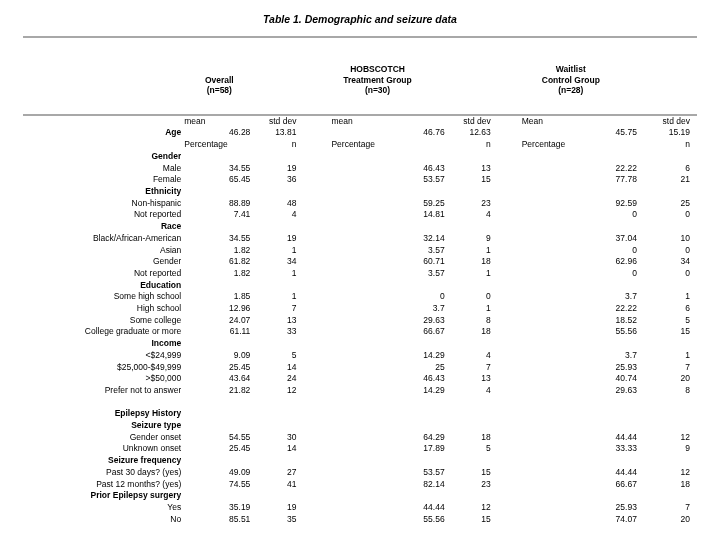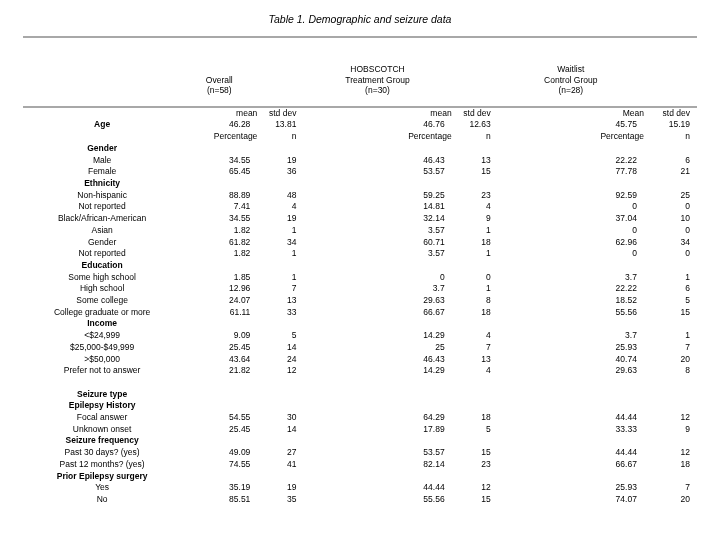--- a/index.html
+++ b/index.html
@@ -12,20 +12,21 @@
   }
   .page { padding: 0 23px; }
   .title {
     text-align: center;
     font-style: italic;
     font-size: 10.5px;
     line-height: 13px;
     padding-top: 13px;
     padding-bottom: 10px;
     border-bottom: 2px solid #a8a8a8;
+    font-weight: bold;
   }
   table {
     width: 674px;
     border-collapse: collapse;
     table-layout: fixed;
     margin-top: 26px;
     font-size: 8.5px;
   }
   col.c-label { width: 158px; }
   col.c-oval  { width: 76px; }
@@ -33,29 +34,30 @@
   col.c-hval  { width: 148px; }
   col.c-hn    { width: 46px; }
   col.c-wval  { width: 146px; }
   col.c-wn    { width: 53px; }
   th { font-weight: normal; }
   .group-row th {
     border-bottom: 2px solid #a8a8a8;
     vertical-align: bottom;
     text-align: center;
     line-height: 10.6px;
-    padding-bottom: 10px;
+    padding-bottom: 18px;
     white-space: pre-line;
+    font-weight: bold;
   }
   .stat-row th { height: 12.5px; line-height: 12.5px; }
   tbody td, .stat-row th { height: 11.7px; line-height: 11.7px; white-space: nowrap; overflow: hidden; }
-  td.label, th.label { text-align: center; }
+  td.label, th.label { text-align: right; }
   td.bold { font-weight: bold; }
   td.num, th.num-h, td.val { text-align: right; padding-right: 7px; }
-  th.subhead, td.subhead { text-align: right; padding-right: 0; }
+  th.subhead, td.subhead { text-align: left; padding-right: 0; }
   .g0 { padding-left: 3px; }
   .g1 { padding-left: 28px; }
   .g2 { padding-left: 24px; }
   tr.blank-row td { height: 11.7px; }
 </style>
 </head>
 <body>
 
 <div class="page">
   <div class="title">Table 1. Demographic and seizure data</div>
@@ -161,20 +163,29 @@
         </tr>
         <tr class="data-row">
           <td class="label">Not reported</td>
           <td class="val g0">7.41</td>
           <td class="num">4</td>
           <td class="val g1">14.81</td>
           <td class="num">4</td>
           <td class="val g2">0</td>
           <td class="num">0</td>
         </tr>
+        <tr class="section-row">
+          <td class="label bold">Race</td>
+          <td class="val g0"></td>
+          <td class="num"></td>
+          <td class="val g1"></td>
+          <td class="num"></td>
+          <td class="val g2"></td>
+          <td class="num"></td>
+        </tr>
         <tr class="data-row">
           <td class="label">Black/African-American</td>
           <td class="val g0">34.55</td>
           <td class="num">19</td>
           <td class="val g1">32.14</td>
           <td class="num">9</td>
           <td class="val g2">37.04</td>
           <td class="num">10</td>
         </tr>
         <tr class="data-row">
@@ -297,39 +308,39 @@
         <tr class="blank-row">
           <td class="label"></td>
           <td class="val g0"></td>
           <td class="num"></td>
           <td class="val g1"></td>
           <td class="num"></td>
           <td class="val g2"></td>
           <td class="num"></td>
         </tr>
         <tr class="section-row">
+          <td class="label bold">Epilepsy History</td>
+          <td class="val g0"></td>
+          <td class="num"></td>
+          <td class="val g1"></td>
+          <td class="num"></td>
+          <td class="val g2"></td>
+          <td class="num"></td>
+        </tr>
+        <tr class="section-row">
           <td class="label bold">Seizure type</td>
           <td class="val g0"></td>
           <td class="num"></td>
           <td class="val g1"></td>
           <td class="num"></td>
           <td class="val g2"></td>
           <td class="num"></td>
         </tr>
-        <tr class="section-row">
-          <td class="label bold">Epilepsy History</td>
-          <td class="val g0"></td>
-          <td class="num"></td>
-          <td class="val g1"></td>
-          <td class="num"></td>
-          <td class="val g2"></td>
-          <td class="num"></td>
-        </tr>
-        <tr class="data-row">
-          <td class="label">Focal answer</td>
+        <tr class="data-row">
+          <td class="label">Gender onset</td>
           <td class="val g0">54.55</td>
           <td class="num">30</td>
           <td class="val g1">64.29</td>
           <td class="num">18</td>
           <td class="val g2">44.44</td>
           <td class="num">12</td>
         </tr>
         <tr class="data-row">
           <td class="label">Unknown onset</td>
           <td class="val g0">25.45</td>

